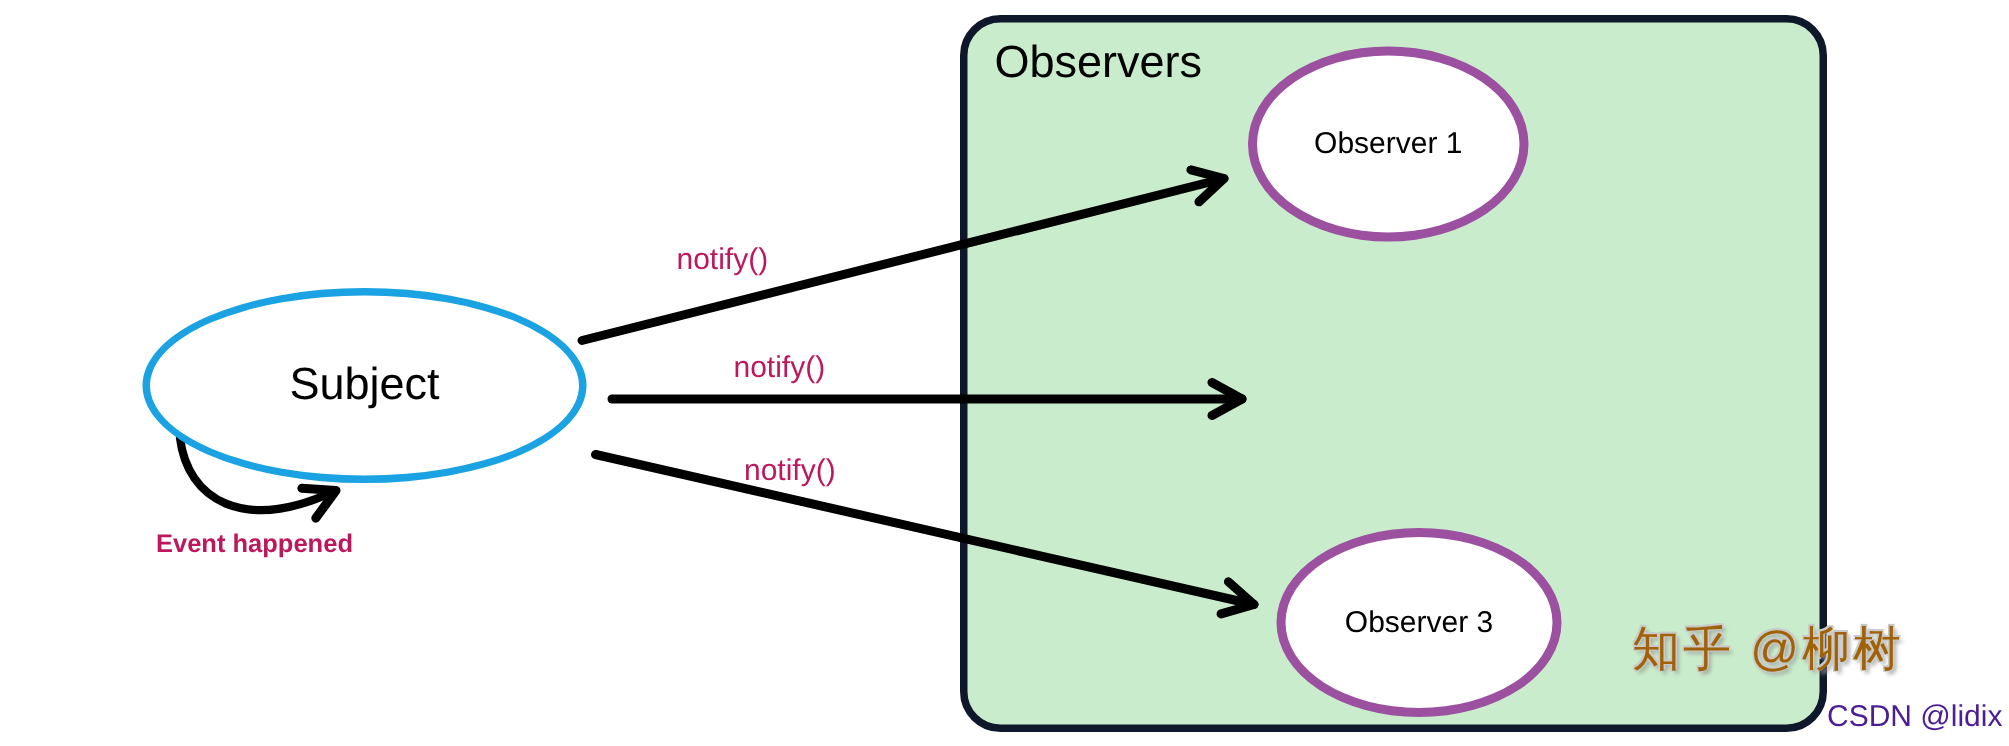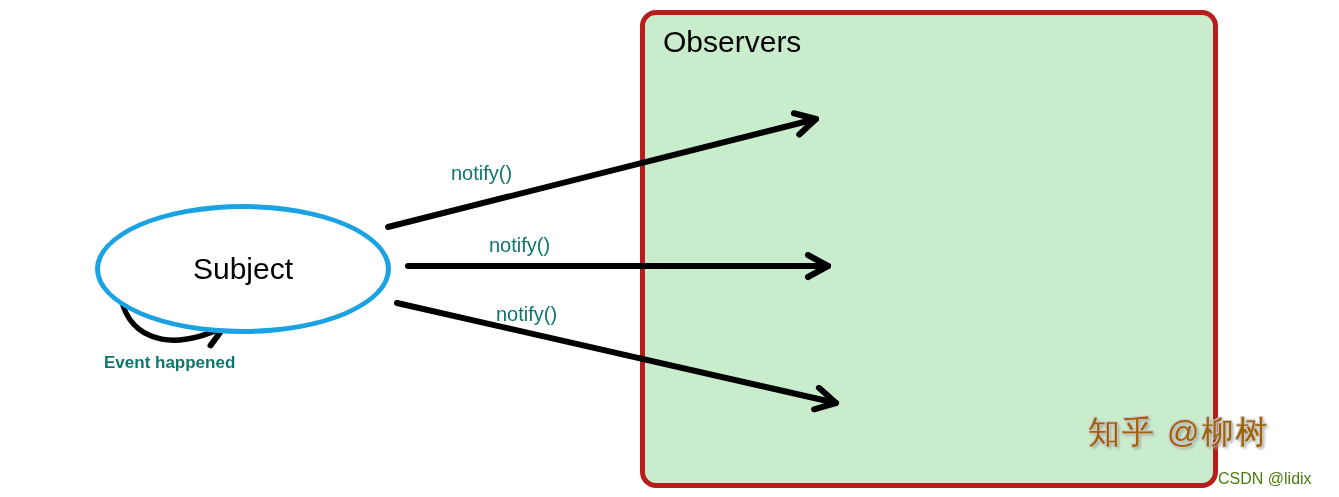--- a/index.html
+++ b/index.html
@@ -12,22 +12,22 @@
     overflow: hidden;
     color: #000;
   }
   
   .observers-box {
     position: absolute;
     left: 640px; top: 10px;
     width: 578px; height: 478px;
     box-sizing: border-box;
     background: #c9edcc;
-    border: 5px solid #b91c1c;
-    border-radius: 16px;
+    border: 5px solid #0f172a;
+    border-radius: 27px;
   }
   .observers-title {
     position: absolute;
     left: 18px; top: 10px;
     font-size: 30px;
     line-height: 34px;
     color: #000;
     white-space: nowrap;
   }
   
@@ -36,42 +36,42 @@
     box-sizing: border-box;
     background: #ffffff;
     border-radius: 50%;
     display: flex;
     align-items: center;
     justify-content: center;
     text-align: center;
     white-space: nowrap;
   }
   .subject-node {
-    left: 95px; top: 204px;
+    left: 95px; top: 192px;
     width: 296px; height: 130px;
     border: 5px solid #1ba2e2;
     font-size: 30px;
   }
   .observer-node { border: 6px solid #9b50a0; font-size: 20px; }
   .observer-1 { left: 832px; top: 31px;  width: 187px; height: 130px; }
   .observer-2 { left: 842px; top: 199px; width: 186px; height: 133px; }
   .observer-3 { left: 851px; top: 352px; width: 190px; height: 126px; }
   
   .arrows-layer {
     position: absolute;
     left: 0; top: 0;
     width: 1339px; height: 497px;
     pointer-events: none;
   }
   
   .float-label {
     position: absolute;
     font-size: 20px;
     line-height: 22px;
-    color: #0f766e;
+    color: #be185d;
     white-space: nowrap;
     text-align: center;
   }
   .notify-1 { left: 451px; top: 162px; }
   .notify-2 { left: 489px; top: 234px; }
   .notify-3 { left: 496px; top: 303px; }
   .event-label { left: 104px; top: 353px; font-size: 17px; line-height: 19px; font-weight: bold; }
   
   .wm-zhihu {
     position: absolute;
@@ -84,23 +84,23 @@
       -1px -1px 0 #c9c9c9,
        1px -1px 0 #c9c9c9,
       -1px  1px 0 #c9c9c9,
        2px  2px 3px #9a9a9a;
     white-space: nowrap;
     z-index: 6;
   }
   .wm-csdn {
     position: absolute;
     left: 1218px; top: 467px;
-    font-size: 16px;
+    font-size: 20px;
     line-height: 23px;
-    color: #4d7c0f;
+    color: #4c1d95;
     white-space: nowrap;
     z-index: 6;
   }
 </style>
 </head>
 <body>
 
 <div class="canvas">
 
   <div class="observers-box">
@@ -116,20 +116,26 @@
     <line x1="388" y1="227" x2="816" y2="119" stroke="#000" stroke-width="6" stroke-linecap="round" marker-end="url(#ah)"></line>
     <line x1="408" y1="266" x2="828" y2="266" stroke="#000" stroke-width="6" stroke-linecap="round" marker-end="url(#ah)"></line>
     <line x1="397" y1="303" x2="836" y2="403" stroke="#000" stroke-width="6" stroke-linecap="round" marker-end="url(#ah)"></line>
     <path d="M 120 292 C 125 333, 162 356, 224 327" fill="none" stroke="#000" stroke-width="5.5" stroke-linecap="round" marker-end="url(#ah)"></path>
   </svg>
 
   <div class="node subject-node">
     <span>Subject</span>
   </div>
 
+  <div class="node observer-node observer-1">
+    <span>Observer 1</span>
+  </div>
+  <div class="node observer-node observer-3">
+    <span>Observer 3</span>
+  </div>
 
   <div class="float-label notify-1">notify()</div>
   <div class="float-label notify-2">notify()</div>
   <div class="float-label notify-3">notify()</div>
   <div class="float-label event-label">Event happened</div>
 
   <div class="wm-zhihu">知乎 @柳树</div>
   <div class="wm-csdn">CSDN @lidix</div>
 
 </div>

